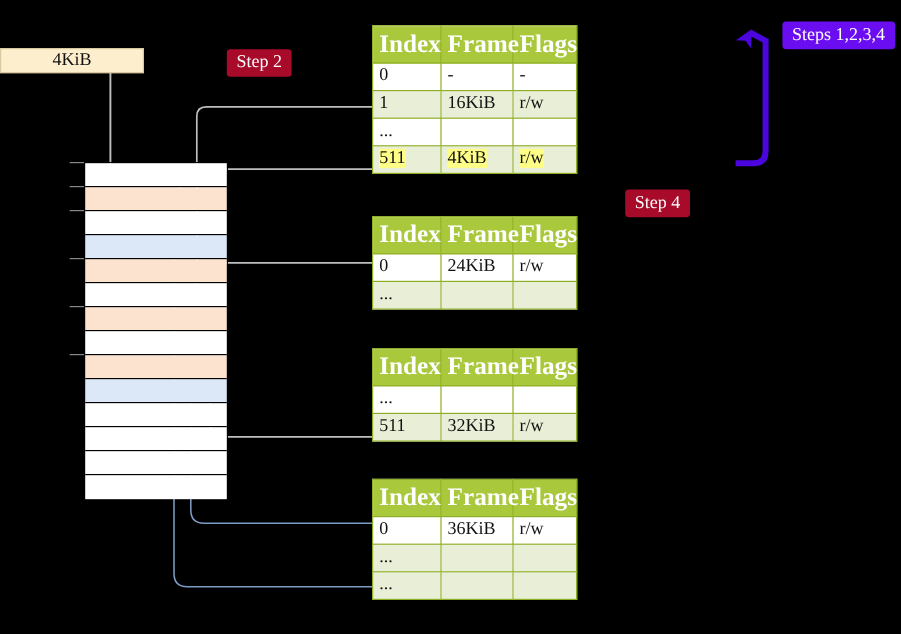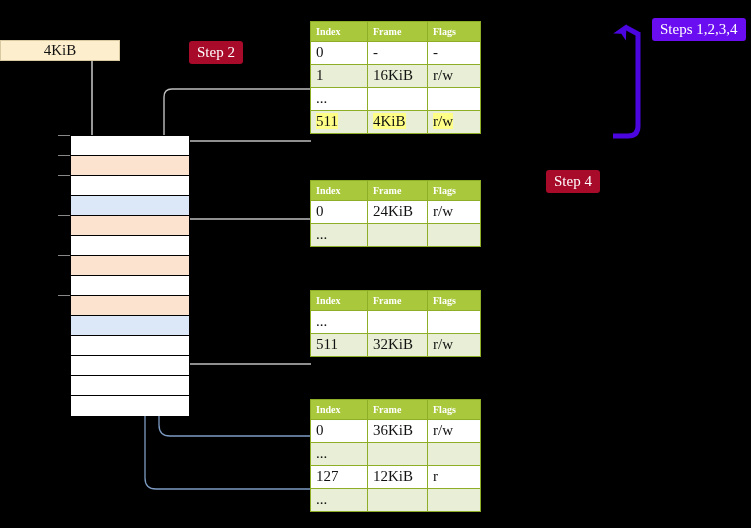--- a/index.html
+++ b/index.html
@@ -71,21 +71,21 @@
     background:#ffffff;
     table-layout:fixed;
   }
   table.pt th{
     background:#a9c83c;
     color:#ffffff;
     font-weight:bold;
     text-align:left;
     padding:2px 5px 3px 5px;
     border:1px solid #8fae27;
-    font-size:10px;
+    font-size:21px;
     height:20px;
     box-sizing:border-box;
   }
   table.pt td{
     border:1px solid #8fae27;
     color:#111;
     padding:2px 5px 3px 5px;
     height:22px;
     box-sizing:border-box;
     overflow:hidden;
@@ -173,21 +173,21 @@
 
   <div class="badge red" style="left:189px;top:41px;">
     <span>Step 2</span>
   </div>
 
 
   <div class="badge violet" style="left:652px;top:18px;">
     <span>Steps 1,2,3,4</span>
   </div>
 
-  <div class="badge red" style="left:546px;top:158px;margin-top:12px;">
+  <div class="badge red" style="left:521px;top:158px;">
     <span>Step 4</span>
   </div>
 
   <table class="pt" style="left:310px;top:21px;width:170px;">
     <colgroup>
         <col class="col-idx">
         <col class="col-frm">
         <col class="col-flg">
       </colgroup>
     <thead>
@@ -292,25 +292,20 @@
       <tr class="plain">
         <td>0</td>
         <td>36KiB</td>
         <td>r/w</td>
       </tr>
       <tr class="alt">
         <td>...</td>
         <td></td>
         <td></td>
       </tr>
-      <tr class="plain">
-        <td>127</td>
-        <td>12KiB</td>
-        <td>r</td>
-      </tr>
       <tr class="alt">
         <td>...</td>
         <td></td>
         <td></td>
       </tr>
     </tbody>
   </table>
 
 </div>
 

